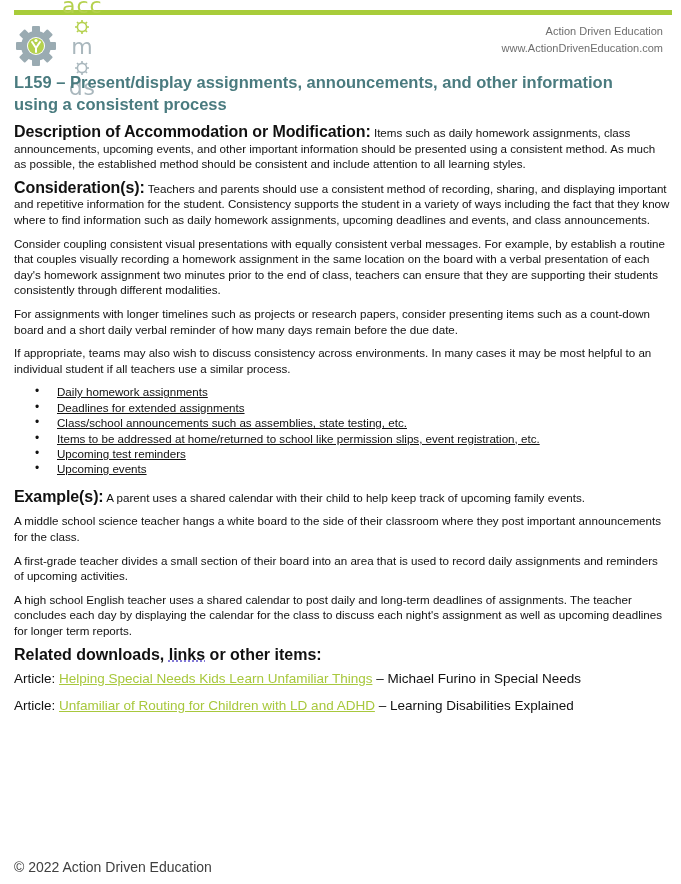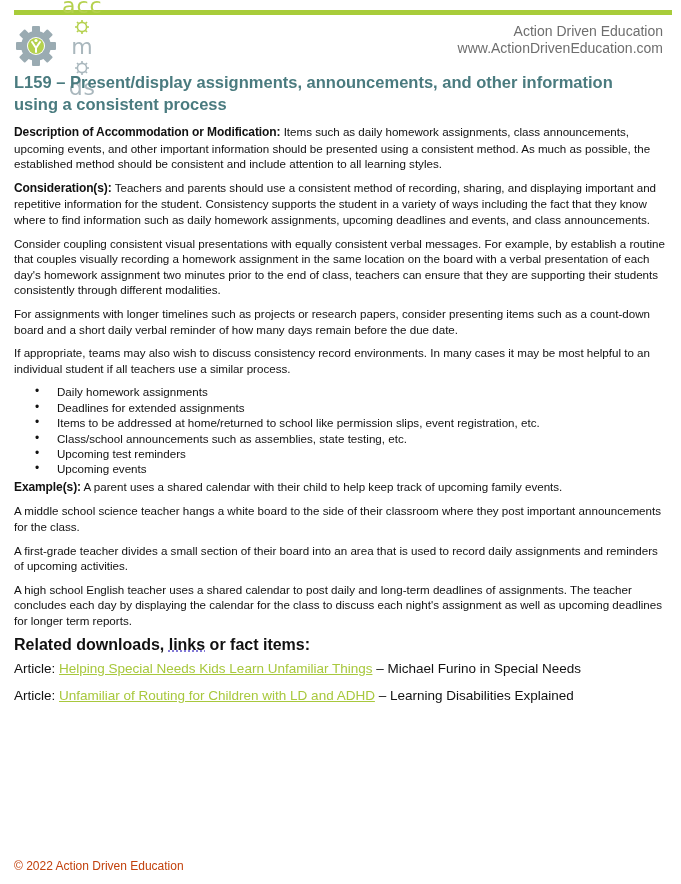--- a/index.html
+++ b/index.html
@@ -23,50 +23,50 @@
       font-family: "DejaVu Sans", sans-serif;
       font-size: 22px; letter-spacing: 1px;
       display: flex; align-items: center; flex-direction: column;
     }
     .logo-text .green { color: #b5d14e; }
     .logo-text .gray { color: #a9b7bd; }
     .logo-gearchar { display: inline-block; width: 16px; height: 16px; margin: 0 1px; position: relative; top: 1px; }
 
     .org {
       position: absolute; right: 18px; top: 23px; text-align: right;
-      color: #6e6e6e; font-size: 14px; line-height: 17px;
+      color: #6e6e6e; font-size: 11px; line-height: 17px;
     }
     .title {
       position: absolute; left: 14px; top: 71px; width: 640px;
       color: #4a7b7f; font-weight: bold; font-size: 16.5px; line-height: 22px;
     }
     .content {
       position: absolute; left: 14px; top: 124px; width: 656px;
       font-size: 11.6px; line-height: 15.6px;
     }
     .para { margin-bottom: 8px; }
     .lead {
-      font-size: 12px; font-weight: bold; letter-spacing: -0.1px;
+      font-size: 16px; font-weight: bold; letter-spacing: -0.1px;
     }
-    ul.bullets { list-style: none; margin: 6px 0 2px 0; }
+    ul.bullets { list-style: none; margin: 6px 0 12px 0; text-decoration: underline; }
     ul.bullets li { position: relative; padding-left: 43px; line-height: 15.4px; }
     ul.bullets li::before {
       content: "\2022"; position: absolute; left: 21px; top: 0; font-size: 12px;
     }
     .related-heading {
       font-size: 16px; font-weight: bold; margin-top: 4px; margin-bottom: 8px;
     }
     .related-heading .spell {
       text-decoration: underline; text-decoration-style: dotted; text-decoration-color: #5b4fc9;
     }
     .article { font-size: 13.5px; line-height: 18px; margin-bottom: 9px; }
     .article a { color: #a8c83d; text-decoration: underline; }
     .footer {
       position: absolute; left: 14px; top: 859px;
-      color: #c2410c; font-size: 12px;
+      color: #404040; font-size: 14px;
     }
   </style>
 </head>
 <body>
 
 <div class="topbar"></div>
 
 <div class="logo">
   <svg width="44" height="44" viewBox="0 0 44 44">
     <g fill="#9aabb2">
@@ -132,40 +132,40 @@
 <div class="content">
   <p class="para">
     <span class="lead">Description of Accommodation or Modification:</span><span> Items such as daily homework assignments, class announcements, upcoming events, and other important information should be presented using a consistent method.  As much as possible, the established method should be consistent and include attention to all learning styles.</span>
   </p>
 
   <p class="para">
     <span class="lead">Consideration(s):</span><span> Teachers and parents should use a consistent method of recording, sharing, and displaying important and repetitive information for the student.  Consistency supports the student in a variety of ways including the fact that they know where to find information such as daily homework assignments, upcoming deadlines and events, and class announcements.</span>
   </p>
   <p class="para">Consider coupling consistent visual presentations with equally consistent verbal messages.  For example, by establish a routine that couples visually recording a homework assignment in the same location on the board with a verbal presentation of each day's homework assignment two minutes prior to the end of class, teachers can ensure that they are supporting their students consistently through different modalities.</p>
   <p class="para">For assignments with longer timelines such as projects or research papers, consider presenting items such as a count-down board and a short daily verbal reminder of how many days remain before the due date.</p>
-  <p class="para">If appropriate, teams may also wish to discuss consistency record environments.  In many cases it may be most helpful to an individual student if all teachers use a similar process.</p>
+  <p class="para">If appropriate, teams may also wish to discuss consistency across environments.  In many cases it may be most helpful to an individual student if all teachers use a similar process.</p>
 
   <ul class="bullets">
     <li>Daily homework assignments</li>
     <li>Deadlines for extended assignments</li>
+    <li>Class/school announcements such as assemblies, state testing, etc.</li>
     <li>Items to be addressed at home/returned to school like permission slips, event registration, etc.</li>
-    <li>Class/school announcements such as assemblies, state testing, etc.</li>
     <li>Upcoming test reminders</li>
     <li>Upcoming events</li>
   </ul>
 
   <p class="para">
     <span class="lead">Example(s):</span><span> A parent uses a shared calendar with their child to help keep track of upcoming family events.</span>
   </p>
   <p class="para">A middle school science teacher hangs a white board to the side of their classroom where they post important announcements for the class.</p>
   <p class="para">A first-grade teacher divides a small section of their board into an area that is used to record daily assignments and reminders of upcoming activities.</p>
   <p class="para">A high school English teacher uses a shared calendar to post daily and long-term deadlines of assignments.  The teacher concludes each day by displaying the calendar for the class to discuss each night's assignment as well as upcoming deadlines for longer term reports.</p>
 
   <h2 class="related-heading">
-    <span>Related downloads, </span><span class="spell">links</span><span> or fact items:</span>
+    <span>Related downloads, </span><span class="spell">links</span><span> or other items:</span>
   </h2>
 
   <p class="article">
     <span>Article: </span><a href="#">Helping Special Needs Kids Learn Unfamiliar Things</a><span> – Michael Furino in Special Needs</span>
   </p>
   <p class="article">
     <span>Article: </span><a href="#">Unfamiliar of Routing for Children with LD and ADHD</a><span> – Learning Disabilities Explained</span>
   </p>
 </div>
 

